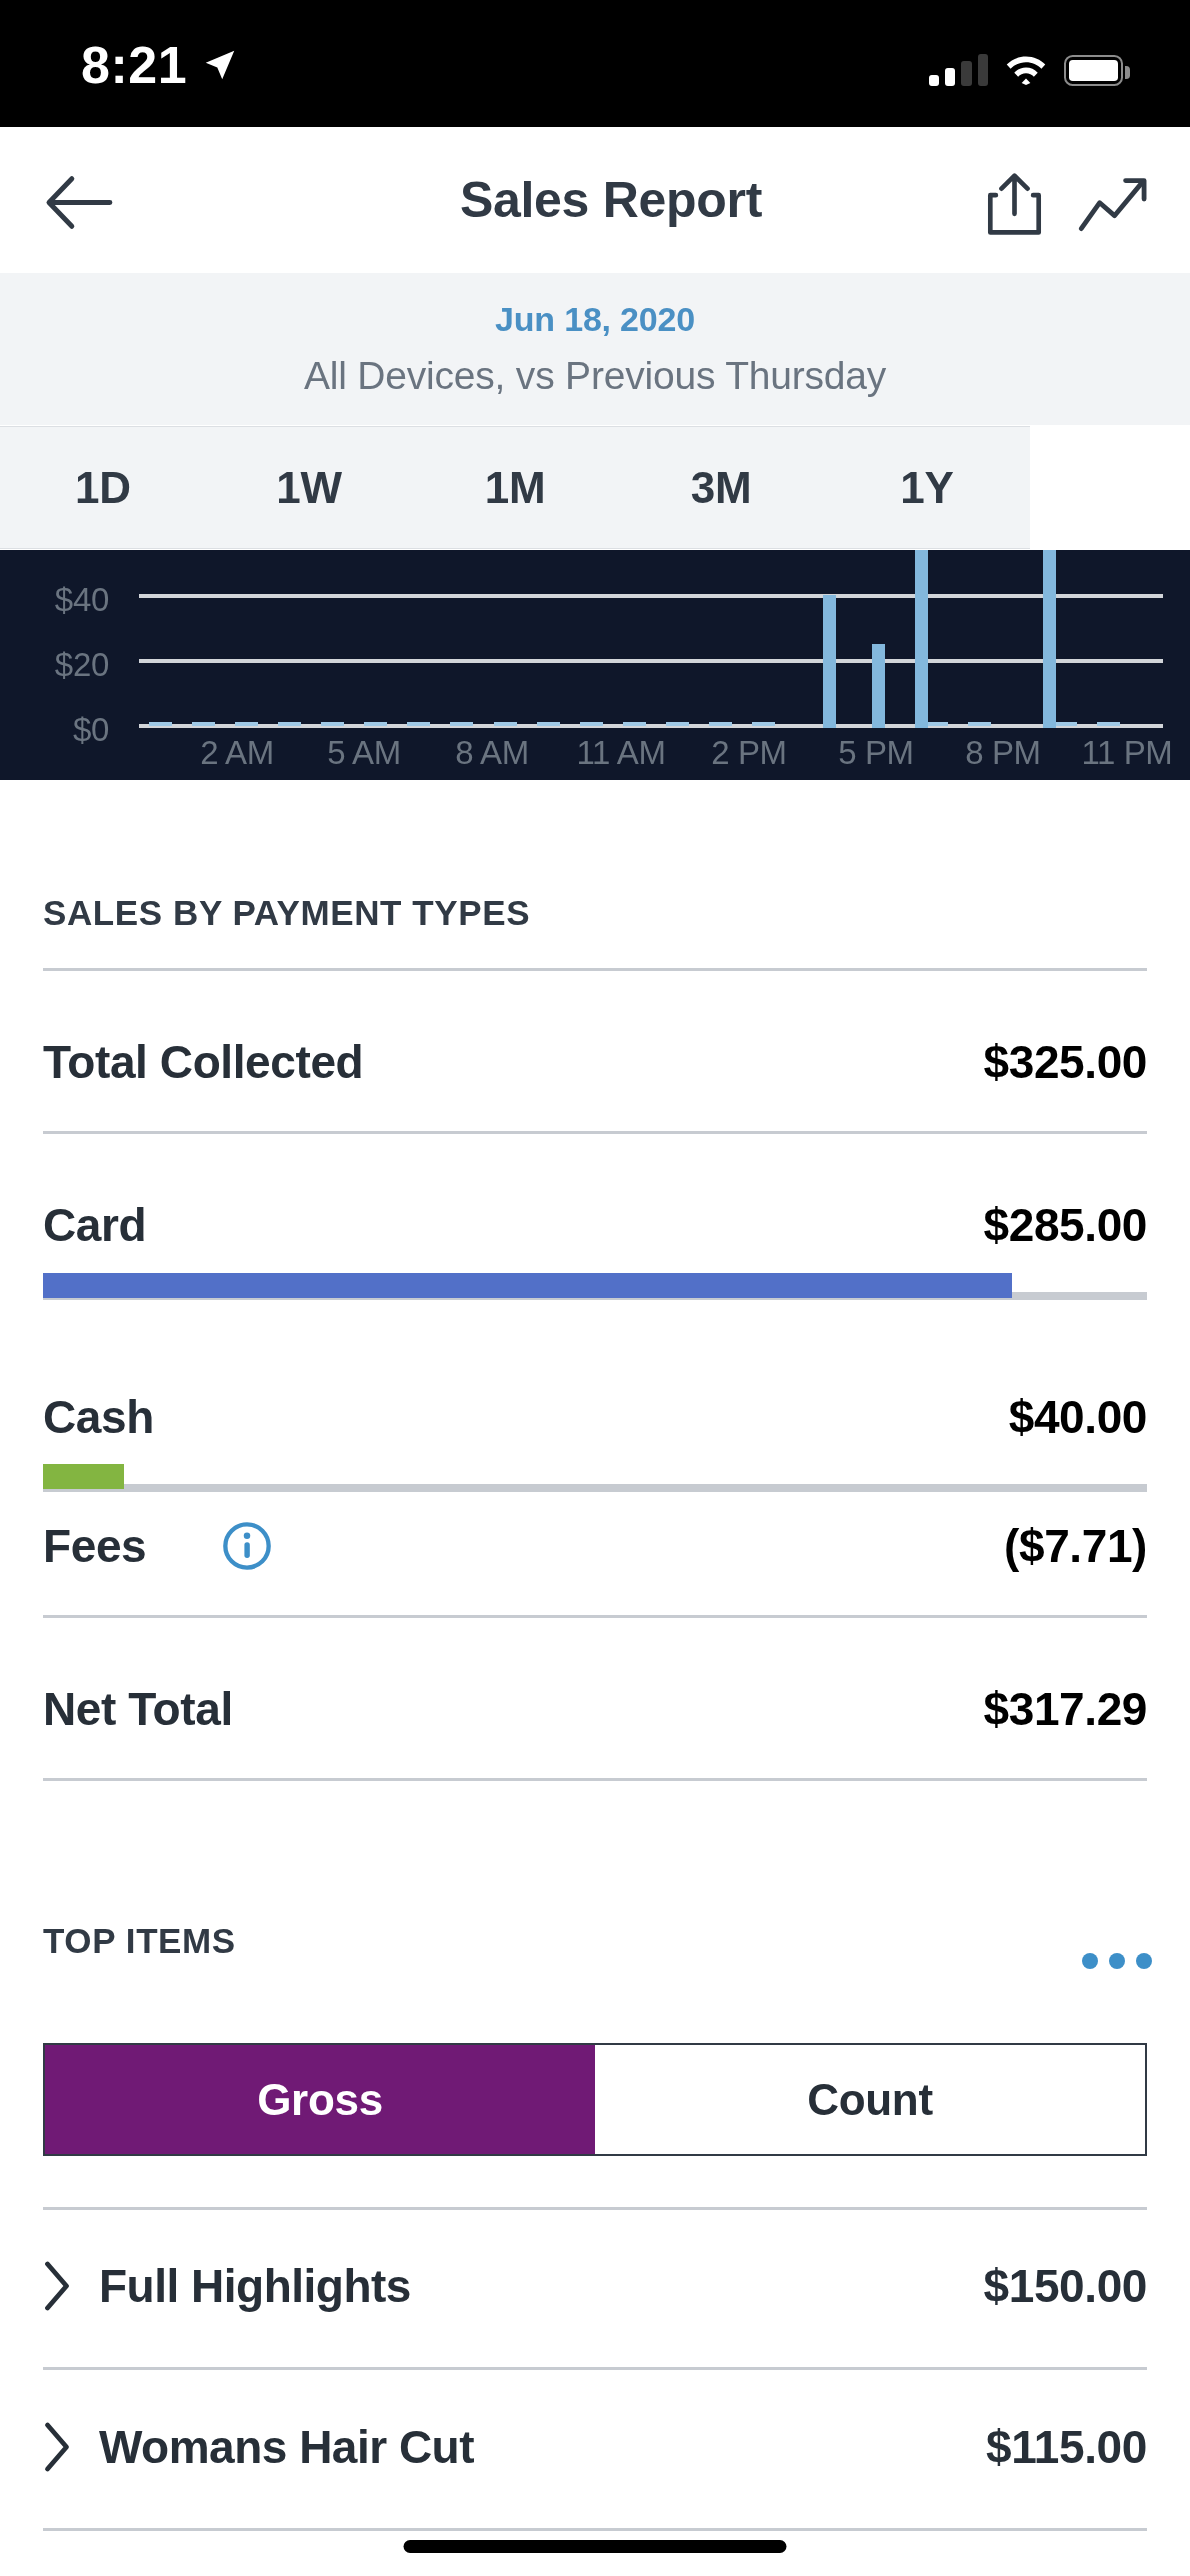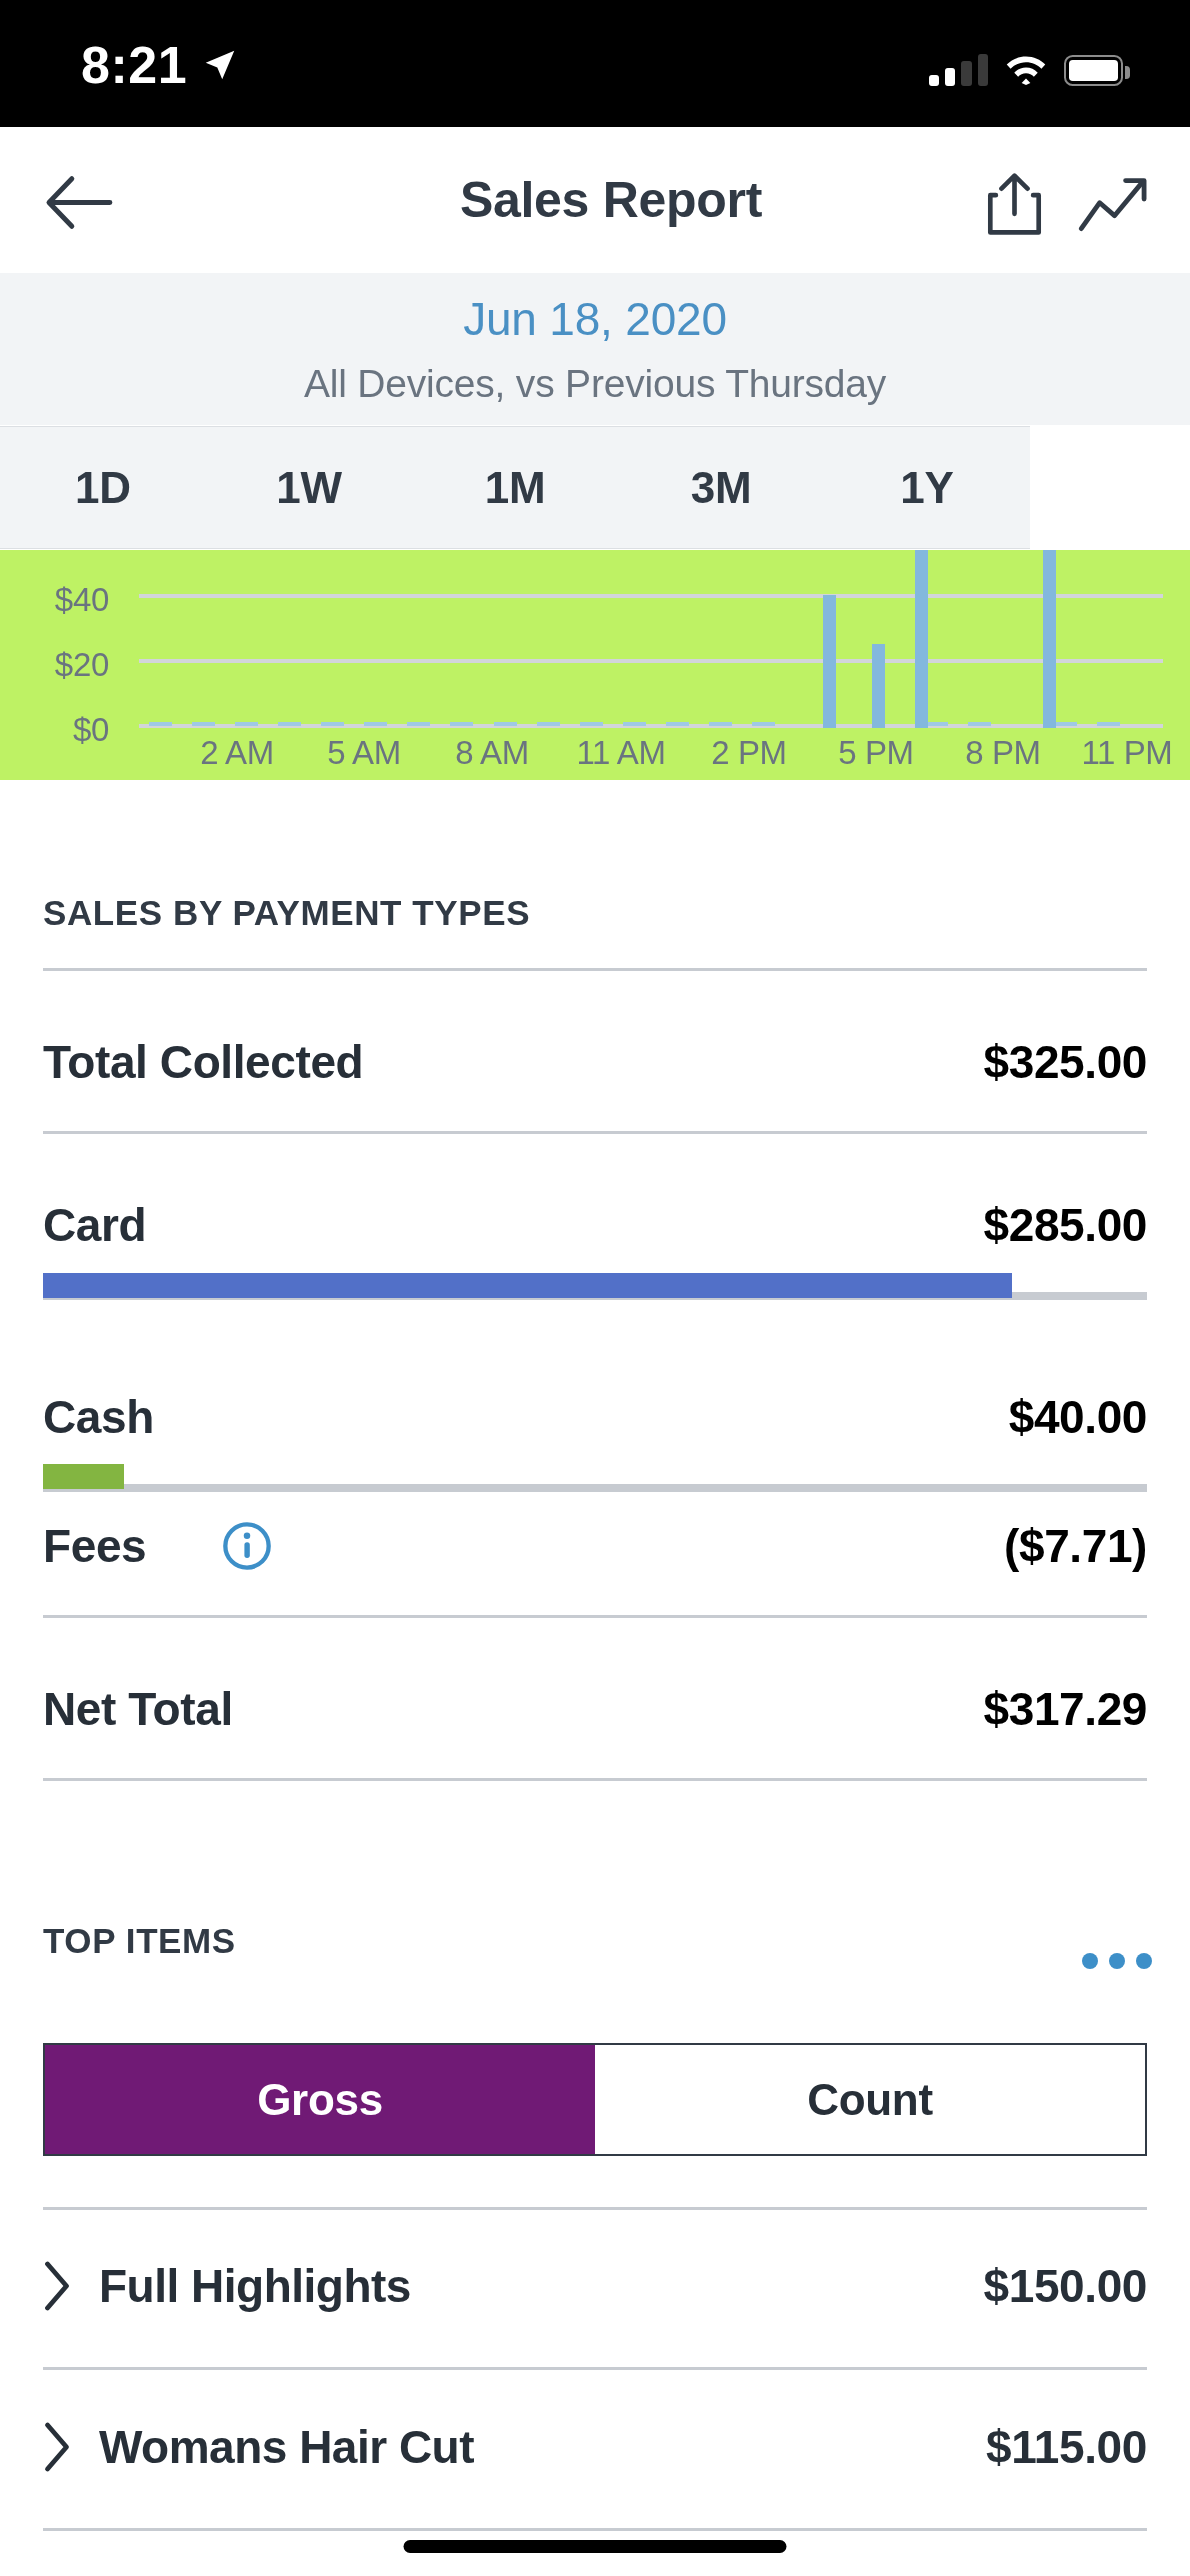--- a/index.html
+++ b/index.html
@@ -59,39 +59,39 @@
   }
   .nav-share { position:absolute; right:142px; top:44px; width:67px; height:67px; }
   .nav-trend { position:absolute; right:38px; top:48px; width:75px; height:61px; }
 
   
   .datehdr {
     position:absolute; left:0; top:272px; width:1190px; height:153px;
     background:#f2f4f6; border-top:1.9px solid #dcdfe3;
     display:flex; flex-direction:column; align-items:center; justify-content:center;
   }
-  .date-main { font-size:46px; font-weight:400; color:#4a90c4; letter-spacing:-0.2px; }
+  .date-main { font-size:34px; font-weight:700; color:#4a90c4; letter-spacing:-0.2px; }
   .date-sub  { font-size:39px; color:#6a7480; margin-top:15.3px; letter-spacing:-0.2px; }
 
   
   .tabs {
     position:absolute; left:0; top:426px; width:1030px; height:123px;
     background:#f2f4f6; border-top:1.9px solid #dcdfe3; border-bottom:1.9px solid #dcdfe3;
     display:flex; align-items:center;
   }
   .tab {
     flex:1; text-align:center;
     font-size:44px; font-weight:700; color:#313a45; letter-spacing:-0.2px;
   }
   .tab.sel { color:#313a45; }
 
   
   .chart {
     position:absolute; left:0; top:550px; width:1190px; height:230px;
-    background:#bef264; overflow:hidden;
+    background:#0f172a; overflow:hidden;
   }
   .plot { position:absolute; left:139px; top:0; right:27px; height:178px; }
   .gridline { position:absolute; left:0; right:0; height:3.8px; background:#d2d5d9; }
   .ylab {
     position:absolute; right:1081px; width:115px; text-align:right;
     font-size:33px; color:#6a7480; letter-spacing:-0.3px;
   }
   .bar { position:absolute; bottom:0; width:13.4px; background:#83b8dd; }
   .stub { position:absolute; bottom:1.9px; width:23px; height:3.8px; background:#9fc9e6; }
   .xlab {

